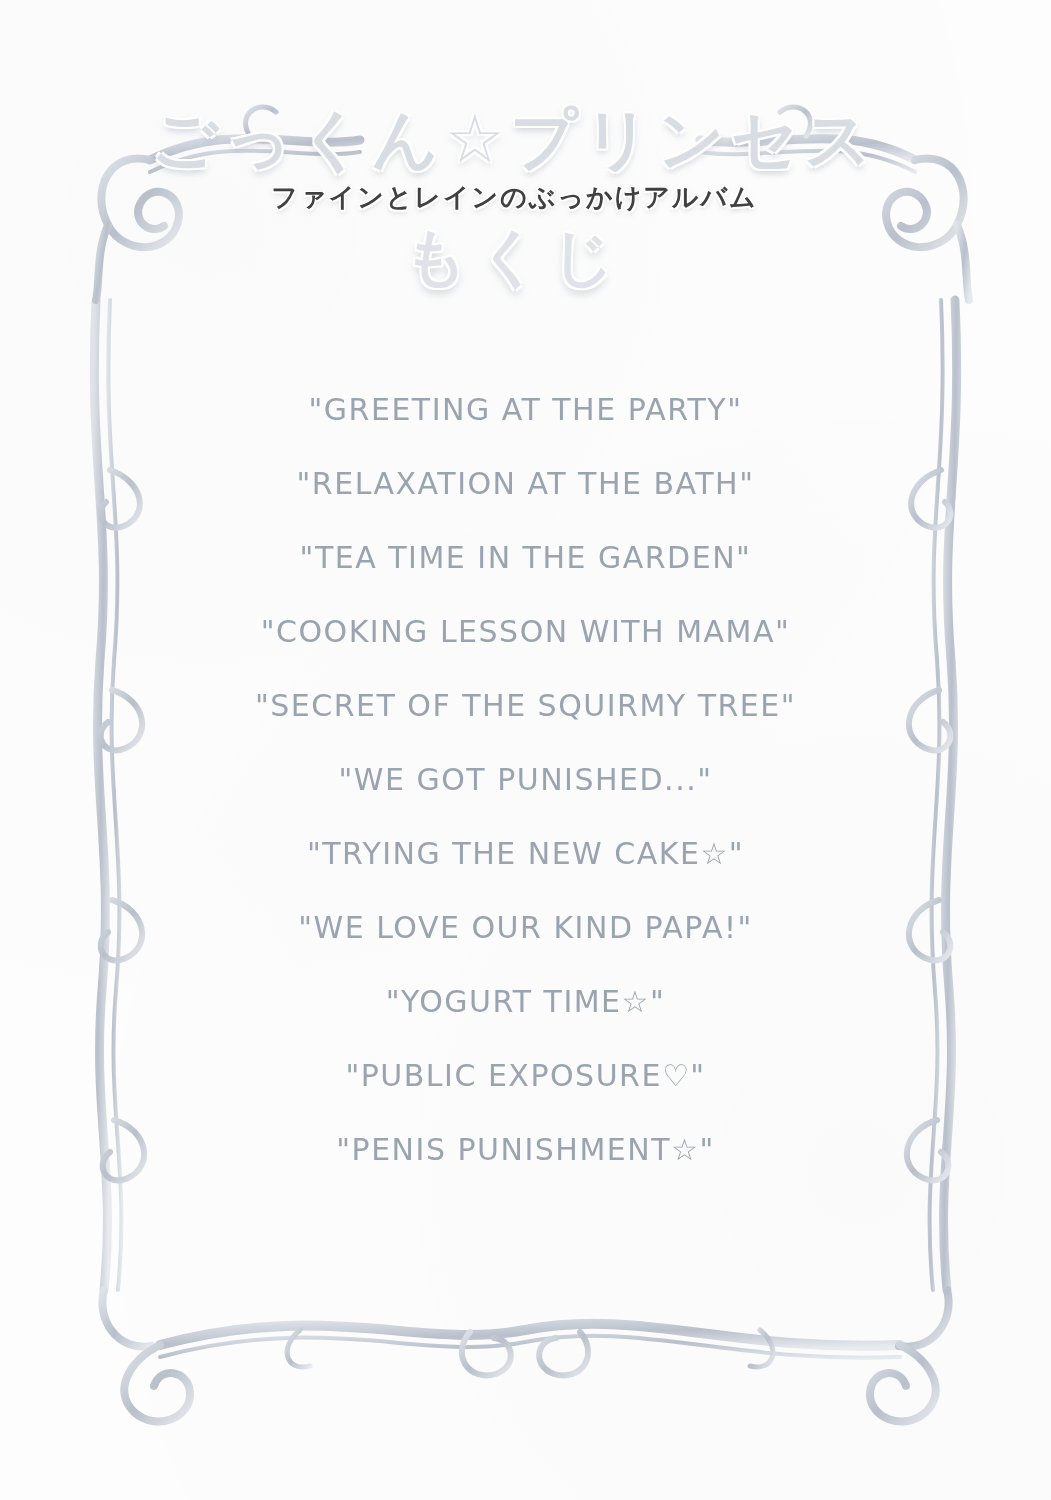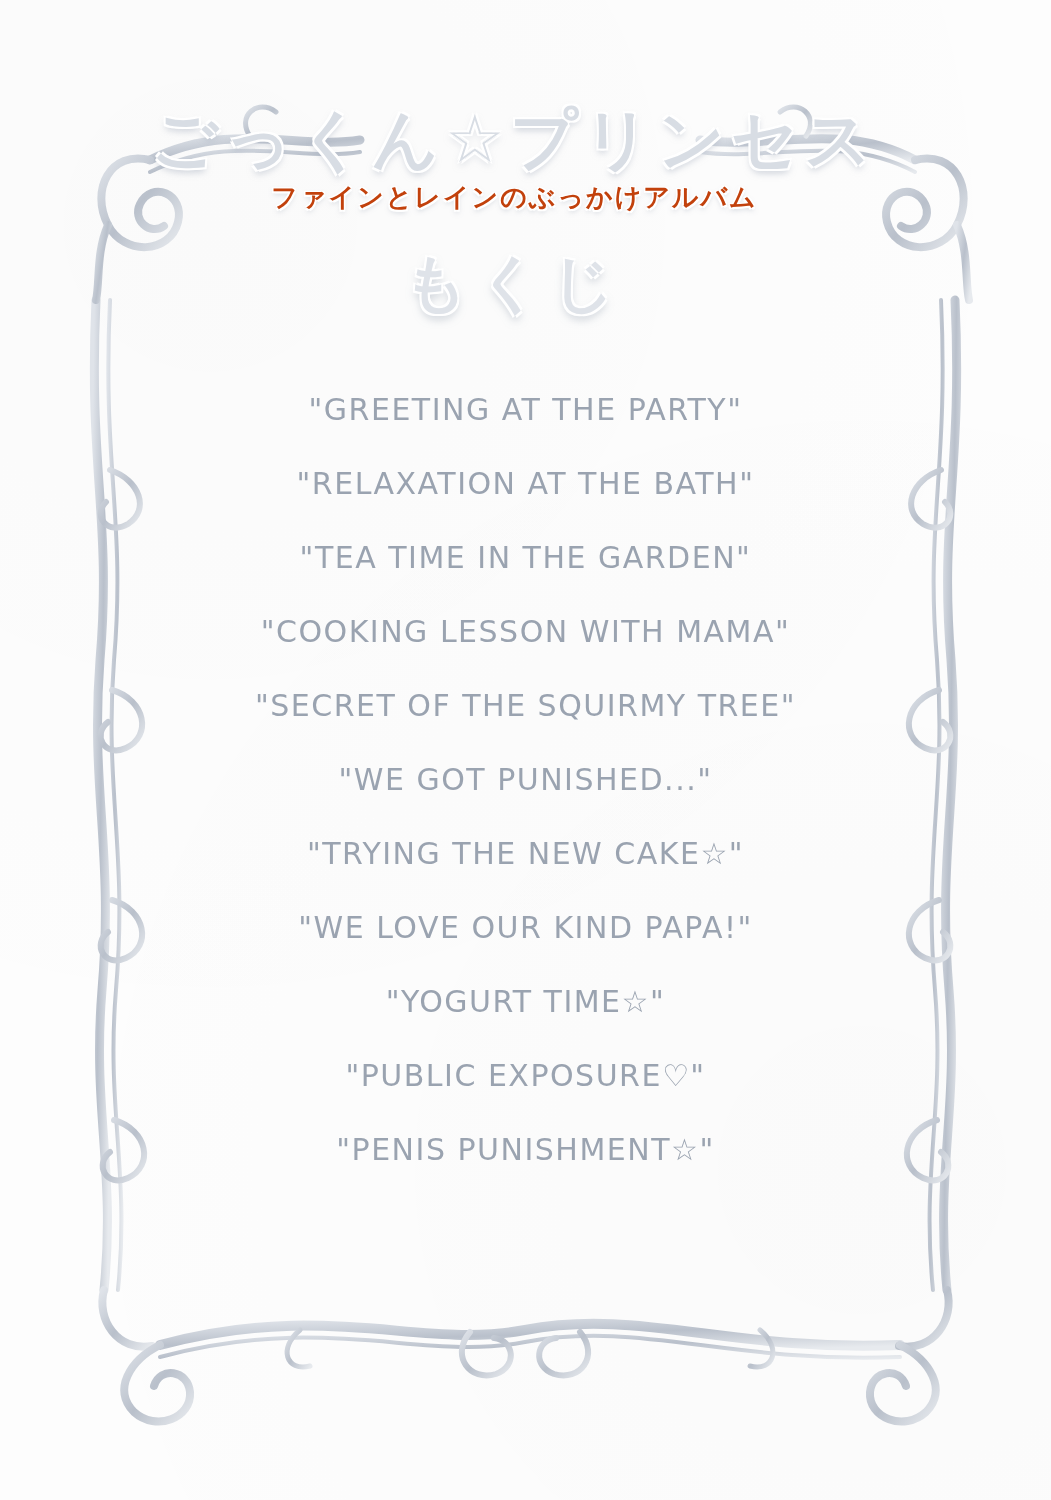--- a/index.html
+++ b/index.html
@@ -51,21 +51,21 @@
       -2px 2px 0 #ffffff,
       0 4px 7px rgba(160,170,185,0.55);
     line-height: 1.05;
     white-space: nowrap;
   }
   .logo-sub {
     font-family: "DejaVu Sans", sans-serif;
     font-size: 26px;
     font-weight: bold;
     letter-spacing: 2px;
-    color: #c2410c;
+    color: #404040;
     text-shadow:
       1.5px 1.5px 0 #ffffff,
       -1.5px -1.5px 0 #ffffff,
       1.5px -1.5px 0 #ffffff,
       -1.5px 1.5px 0 #ffffff,
       0 3px 5px rgba(160,170,185,0.5);
     margin-top: 6px;
     white-space: nowrap;
   }
   .logo-toc {
@@ -73,21 +73,20 @@
     font-size: 62px;
     font-weight: bold;
     letter-spacing: 10px;
     color: #dfe3e9;
     text-shadow:
       2px 2px 0 #ffffff,
       -2px -2px 0 #ffffff,
       2px -2px 0 #ffffff,
       -2px 2px 0 #ffffff,
       0 5px 8px rgba(155,165,180,0.55);
-    margin-top: 26px;
   }
 
   
   .contents {
     position: absolute;
     left: 0;
     top: 392px;
     width: 1051px;
     text-align: center;
   }

